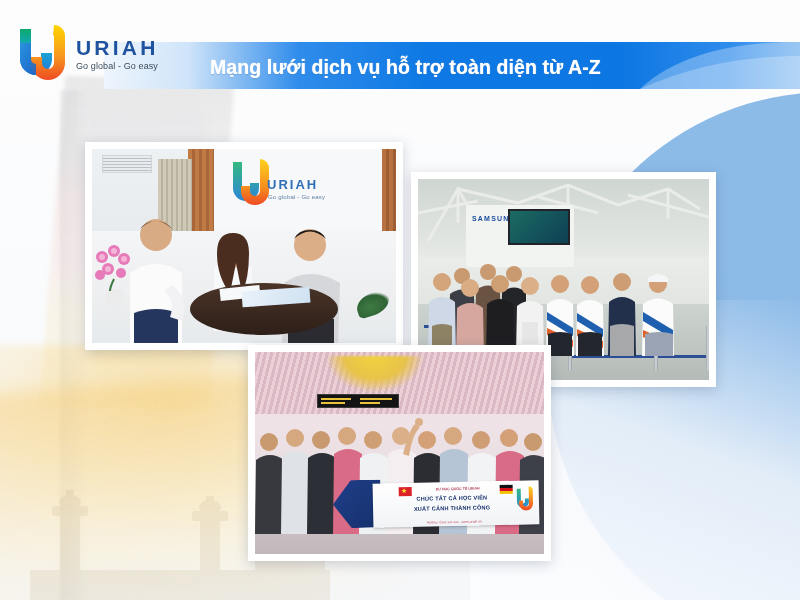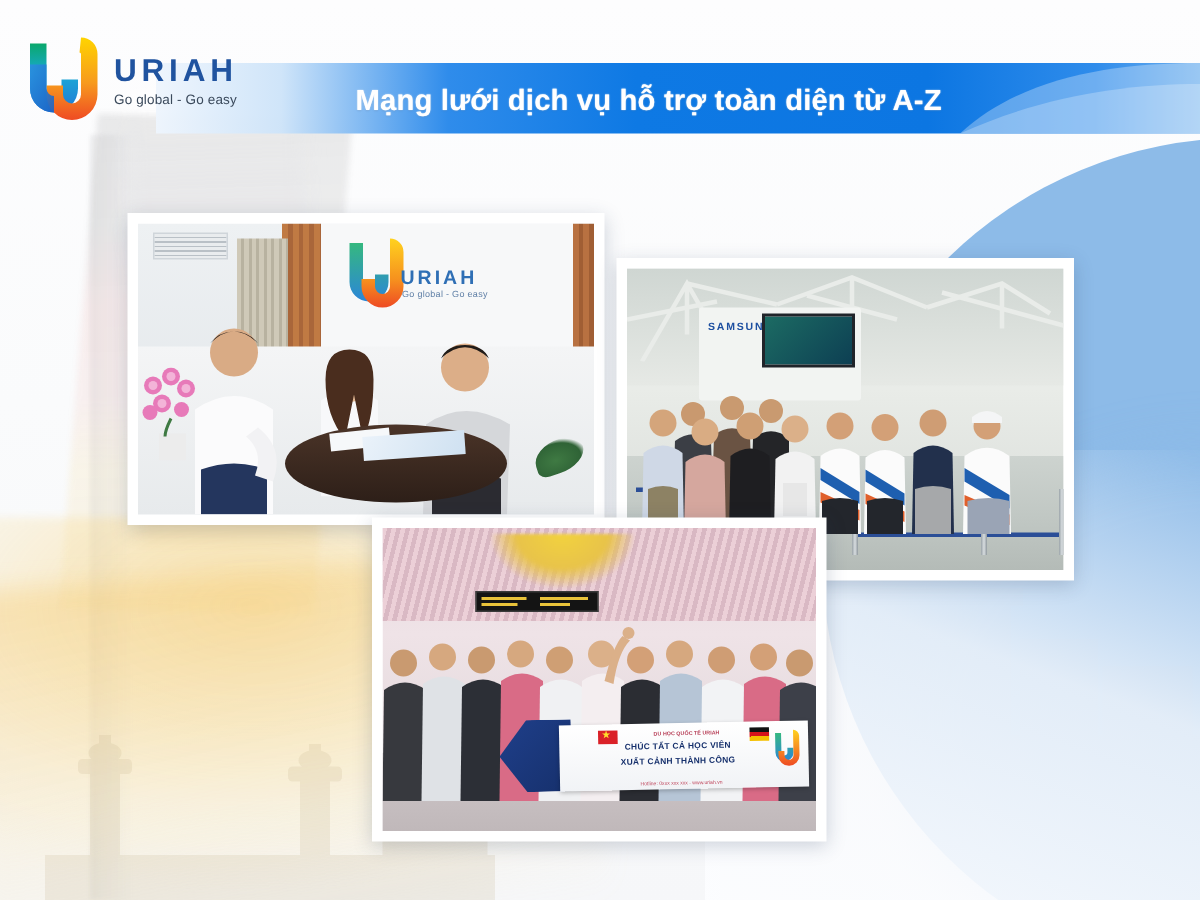--- a/index.html
+++ b/index.html
@@ -110,21 +110,20 @@
 
   .banner-text{
     position:absolute; left:210px; top:50px; width:560px; height:34px;
     color:#ffffff;
     font-size:19.5px;
     font-weight:bold;
     letter-spacing:.1px;
     white-space:nowrap;
     text-shadow:0 0 1px rgba(255,255,255,.9), 0 1px 1px rgba(10,70,140,.25);
     line-height:34px;
-    margin-left:27px;
   }
 
   
   .logo-wrap{ position:absolute; left:14px; top:23px; width:185px; height:62px; }
   .logo-mark{ position:absolute; left:0; top:0; width:58px; height:62px; }
   .logo-words{ position:absolute; left:62px; top:14px; }
   .logo-name{
     color:#20539f; font-size:21px; font-weight:bold; letter-spacing:3.2px; line-height:22px;
   }
   .logo-tag{

